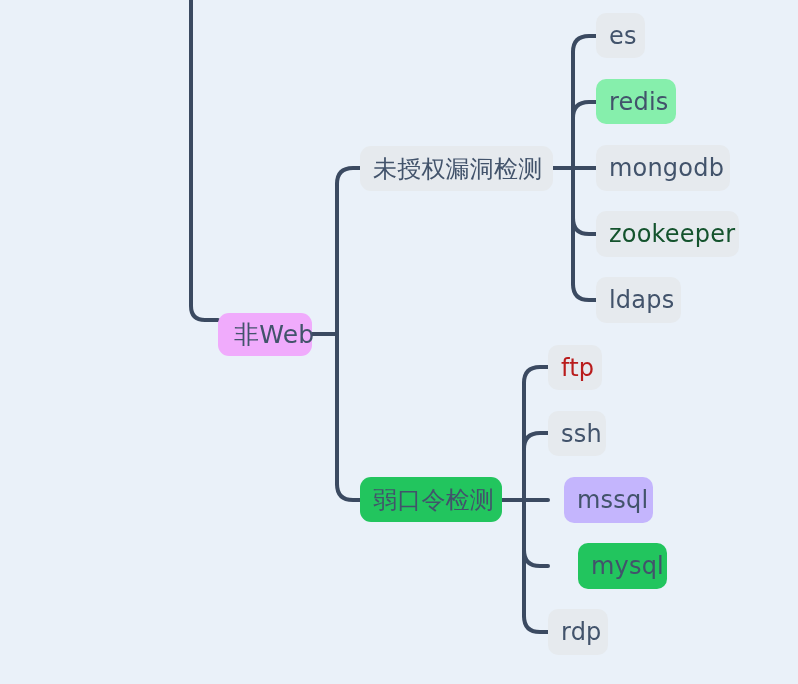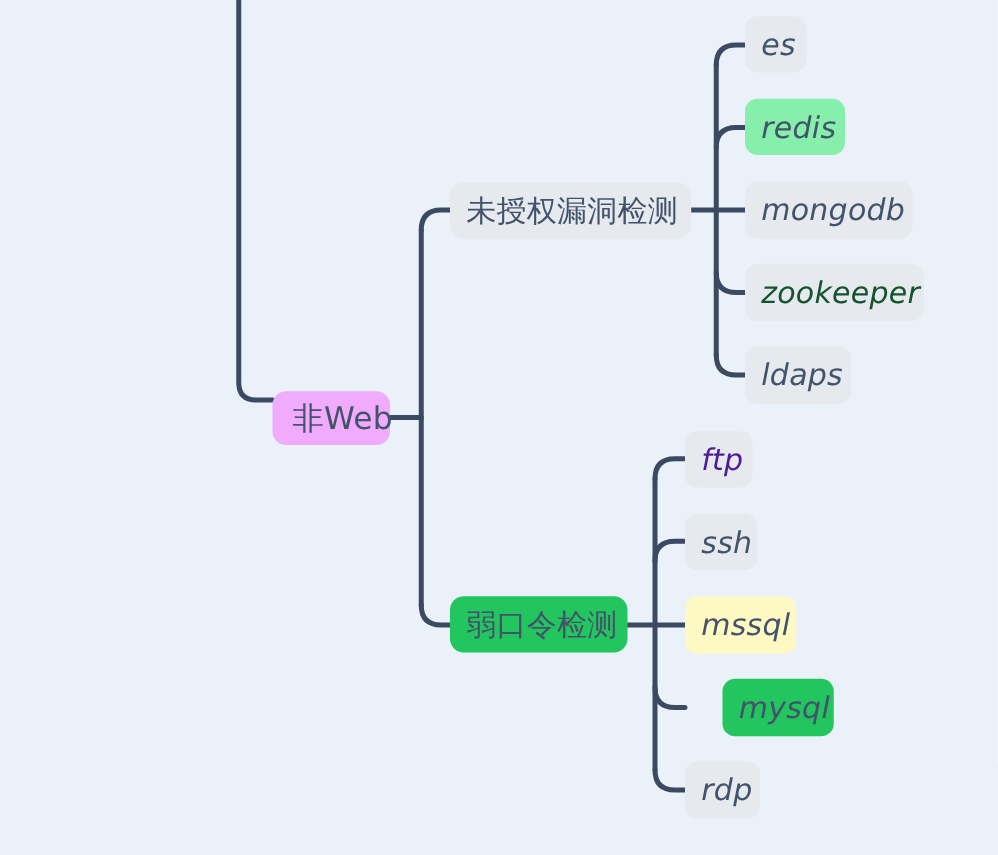--- a/index.html
+++ b/index.html
@@ -42,21 +42,20 @@
     font-size: 25px;
     border-radius: 11px;
   }
   .node-pill.level-2 {
     font-size: 24px;
     border-radius: 11px;
   }
   .node-pill.level-3 {
     font-size: 24px;
     border-radius: 10px;
-    font-style: italic;
   }
   .node-label {
     display: block;
   }
 </style>
 </head>
 <body>
 
 <div id="mindmap-canvas">
 
@@ -106,27 +105,27 @@
         <span class="node-label">mongodb</span>
       </div>
       <div class="node-pill level-3" style="left: 596px; top: 211px; width: 143px; height: 46px; padding-left: 13px; background: rgb(230, 234, 238); color: #14532d;">
         <span class="node-label">zookeeper</span>
       </div>
       <div class="node-pill level-3" style="left: 596px; top: 277px; width: 85px; height: 46px; padding-left: 13px; background: rgb(230, 234, 238); color: rgb(66, 83, 107);">
         <span class="node-label">ldaps</span>
       </div>
     </div>
   <div id="leaves-weakpass">
-      <div class="node-pill level-3" style="left: 548px; top: 345px; width: 54px; height: 45px; padding-left: 13px; background: rgb(230, 234, 238); color: #4c1d95;">
+      <div class="node-pill level-3" style="left: 548px; top: 345px; width: 54px; height: 45px; padding-left: 13px; background: rgb(230, 234, 238); color: #b91c1c;">
         <span class="node-label">ftp</span>
       </div>
       <div class="node-pill level-3" style="left: 548px; top: 411px; width: 58px; height: 45px; padding-left: 13px; background: rgb(230, 234, 238); color: rgb(66, 83, 107);">
         <span class="node-label">ssh</span>
       </div>
-      <div class="node-pill level-3" style="left: 548px; top: 477px; width: 89px; height: 46px; padding-left: 13px; background: #fef9c3; color: rgb(66, 83, 107);">
+      <div class="node-pill level-3" style="left: 564px; top: 477px; width: 89px; height: 46px; padding-left: 13px; background: #c4b5fd; color: rgb(66, 83, 107);">
         <span class="node-label">mssql</span>
       </div>
       <div class="node-pill level-3" style="left: 578px; top: 543px; width: 89px; height: 46px; padding-left: 13px; background: #22c55e; color: rgb(66, 83, 107); text-align: center;">
         <span class="node-label">mysql</span>
       </div>
       <div class="node-pill level-3" style="left: 548px; top: 609px; width: 60px; height: 46px; padding-left: 13px; background: rgb(230, 234, 238); color: rgb(66, 83, 107);">
         <span class="node-label">rdp</span>
       </div>
     </div>
 

